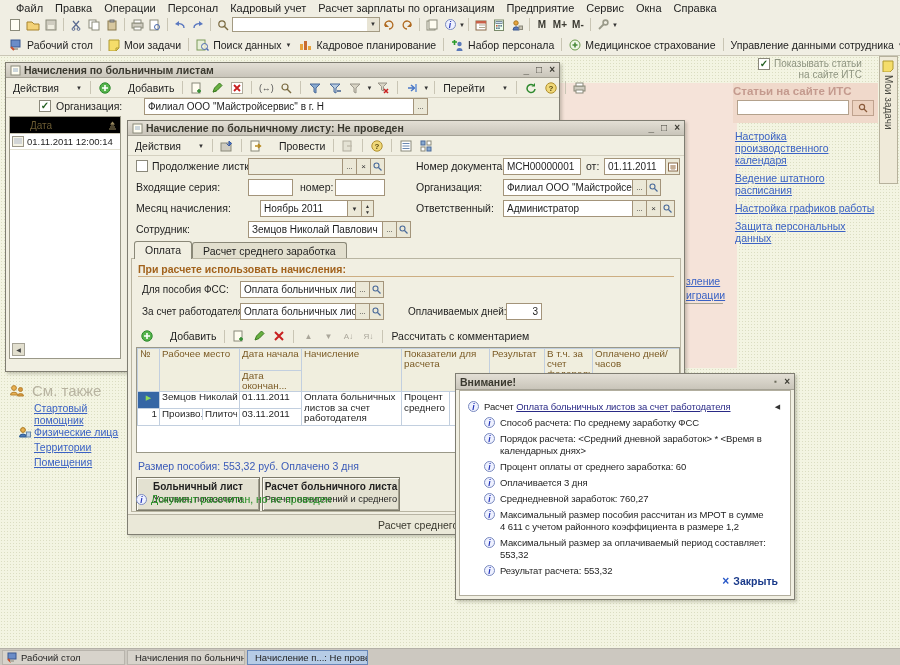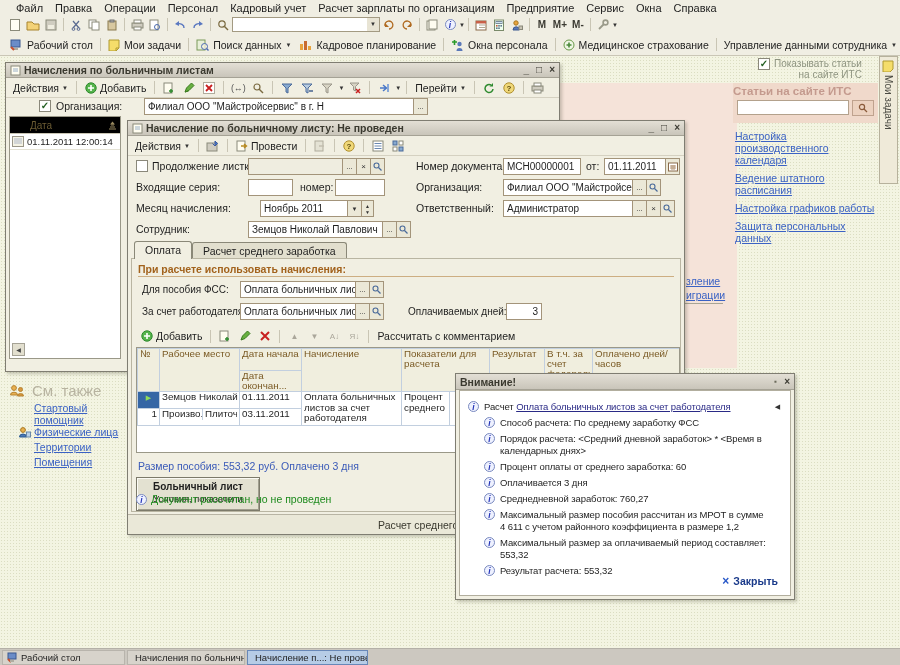--- a/index.html
+++ b/index.html
@@ -42,21 +42,21 @@
   .see-also{position:absolute;left:8px;top:326px;width:125px;z-index:2}
   .sa-head{display:flex;align-items:center;gap:6px;color:#b7b3a0;font-size:15px}
   .see-also a{display:block;font-size:10.5px;margin-top:3px;line-height:12px}
   .sa-row{display:flex;gap:3px;align-items:center}
   
   .win{position:absolute;background:#f1efe2;border:1px solid #7f7d72;box-shadow:2px 2px 3px rgba(60,60,40,.25)}
   .tbar{height:15px;display:flex;align-items:center;gap:3px;padding:0 4px;background:linear-gradient(#e3dfd5,#c9c5ba);border-bottom:1px solid #a5a295;font-weight:bold;color:#3a392f;font-size:10.5px;white-space:nowrap}
   .tbar .ctl{margin-left:auto;display:flex;gap:7px;font-weight:bold;color:#3c3b33;font-size:10px}
   .tbar .ctl span{cursor:pointer;line-height:12px}
   .wtool{display:flex;align-items:center;gap:2px;padding:0 4px;height:20px;border-bottom:1px solid #d5d1c1;font-size:10.5px}
-  .wtool .tbt{display:flex;align-items:center;gap:3px;padding:1px 3px;white-space:nowrap}
+  .wtool .tbt{display:flex;align-items:center;gap:17px;padding:1px 3px;white-space:nowrap}
   .cb{width:12px;height:12px;background:#fff;border:1px solid #8a887a;display:inline-flex;align-items:center;justify-content:center;flex:none}
   .cb i{font-style:normal;font-size:10px;font-weight:bold;color:#215e21;line-height:1}
   .lbl{position:absolute;font-size:10.5px;white-space:nowrap}
   .fld{position:absolute;height:17px;background:#fff;border:1px solid #a3947a;font-size:10px;line-height:15px;padding:0 3px;overflow:hidden;white-space:nowrap}
   .btn15{position:absolute;width:15px;height:17px;background:#ebe8d7;border:1px solid #a3947a;display:flex;align-items:center;justify-content:center;font-size:8px;color:#333;line-height:1}
   .spin{position:absolute;width:13px;height:17px;border:1px solid #a3947a;background:#ebe8d7;display:flex;flex-direction:column;align-items:center;justify-content:center;font-size:5px;color:#333;line-height:6px}
   
   .listpanel{position:absolute;left:3px;top:53px;width:112px;height:243px;background:#fff;border:1px solid #9a9888}
   .listhead{height:17px;background:#000000;border-bottom:1px solid #c9c5b4;display:flex;align-items:center;padding:0 2px;color:#6b5b33;font-size:10px}
   .listrow{height:16px;display:flex;align-items:center;gap:3px;padding:0 2px;font-size:9.5px;border-bottom:1px solid #e4e2d4}
@@ -292,21 +292,21 @@
           </svg>
         <span>Кадровое планирование</span>
       </span>
       <span class="sep"></span>
       <span class="cbtn">
         <svg width="13" height="12">
             <path d="M1 3 h5 M3.5 1 v5" stroke="#2a9a2a" stroke-width="1.6"></path>
             <circle cx="8.5" cy="5" r="2.2" fill="#5a78b8"></circle>
             <path d="M5.5 12 a3 3 0 0 1 6 0 z" fill="#5a78b8"></path>
           </svg>
-        <span>Окна персонала</span>
+        <span>Набор персонала</span>
       </span>
       <span class="sep"></span>
       <span class="cbtn">
         <svg width="12" height="12">
             <circle cx="6" cy="6" r="5" fill="#eef6e4" stroke="#6a9a4a"></circle>
             <path d="M6 3.5 v5 M3.5 6 h5" stroke="#4a8a3a" stroke-width="1.6"></path>
           </svg>
         <span>Медицинское страхование</span>
       </span>
       <span class="sep"></span>
@@ -789,20 +789,24 @@
       </tbody>
         </table>
     </div>
 
     <span class="summary" style="left:10px;top:339px">Размер пособия: 553,32 руб. Оплачено 3 дня</span>
 
     <div class="bigbtn" style="left:8px;top:356px;width:124px">
       <div class="t1">Больничный лист</div>
       <div class="t2">Условия, показатели</div>
     </div>
+    <div class="bigbtn" style="left:134px;top:356px;width:138px">
+      <div class="t1">Расчет больничного листа</div>
+      <div class="t2">Расчет начислений и среднего</div>
+    </div>
 
     <div class="greennote" style="left:8px;top:372px;top:372px">
       <span class="ii">i</span>
       <span>Документ рассчитан, но не проведен</span>
     </div>
 
     <div class="statusbar">
       <span>Расчет среднего</span>
     </div>
   </div>

